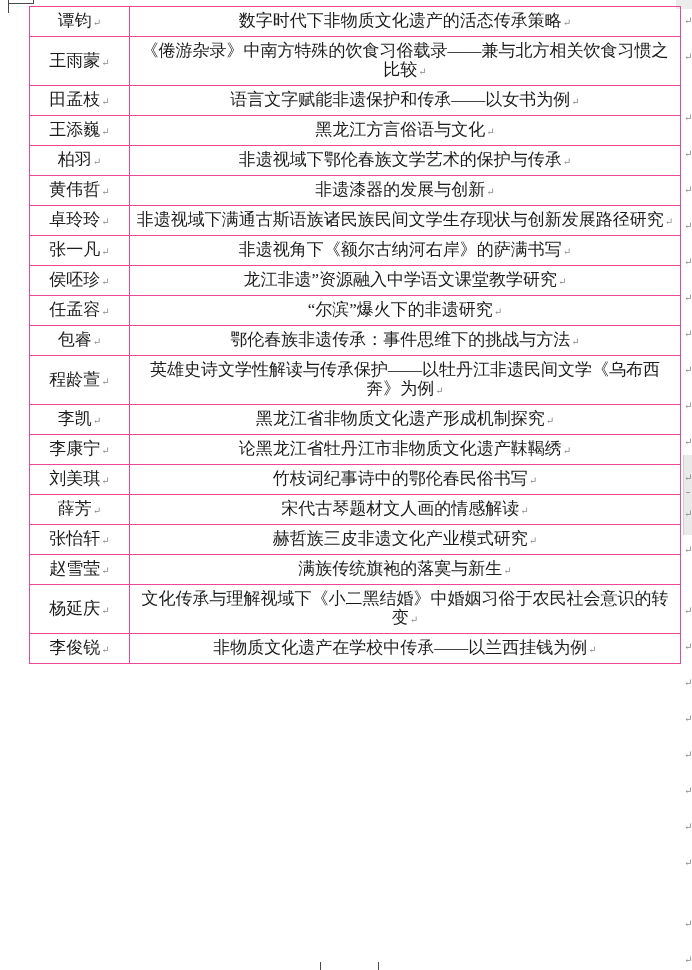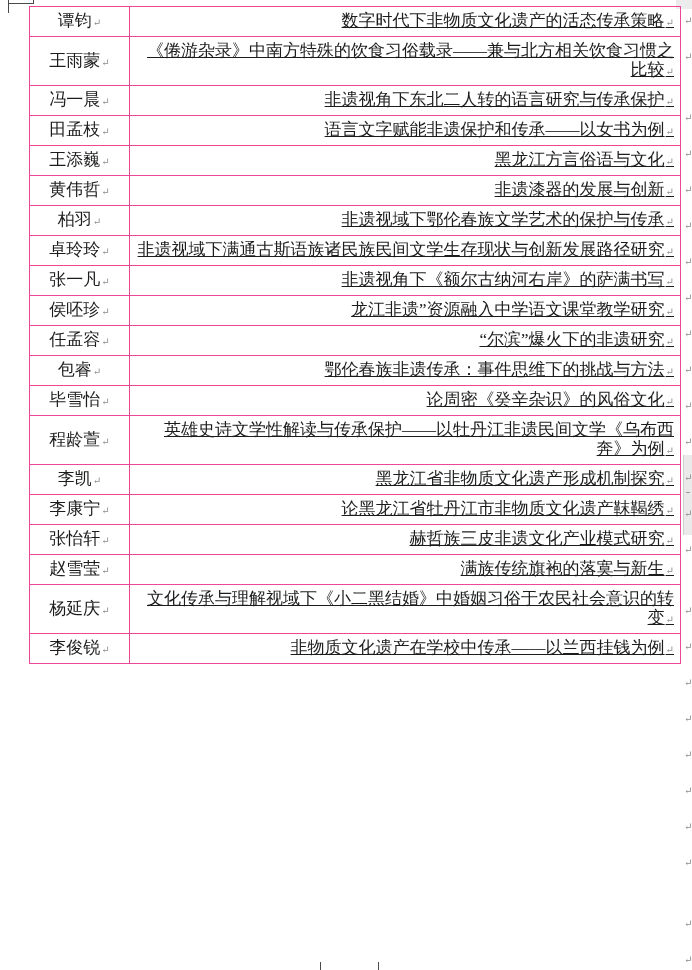--- a/index.html
+++ b/index.html
@@ -25,21 +25,21 @@
   table.thesis td {
     border: 1px solid #ec4899;
     font-size: 17px;
     line-height: 19px;
     color: #1c1c1c;
     padding: 4px 6px;
     vertical-align: middle;
     word-break: break-all;
   }
   td.name-cell  { width: 100px; text-align: center; }
-  td.title-cell { width: 551px; text-align: right; padding-left: 10px; text-decoration: underline; }
+  td.title-cell { width: 551px; text-align: center; padding-left: 10px; }
   .pmark {
     font-size: 10px;
     color: #8a8a8a;
     margin-left: 1px;
     vertical-align: baseline;
   }
   
   .row-end-mark {
     position: absolute;
     left: 684px;
@@ -93,74 +93,74 @@
     <tbody>
         <tr>
           <td class="name-cell"><span>谭钧</span><span class="pmark">↵</span></td>
           <td class="title-cell"><span>数字时代下非物质文化遗产的活态传承策略</span><span class="pmark">↵</span></td>
         </tr>
         <tr>
           <td class="name-cell"><span>王雨蒙</span><span class="pmark">↵</span></td>
           <td class="title-cell"><span>《倦游杂录》中南方特殊的饮食习俗载录——兼与北方相关饮食习惯之比较</span><span class="pmark">↵</span></td>
         </tr>
         <tr>
-          <td class="name-cell"><span>冯一晨</span><span class="pmark">↵</span></td>
-          <td class="title-cell"><span>非遗视角下东北二人转的语言研究与传承保护</span><span class="pmark">↵</span></td>
-        </tr>
-        <tr>
           <td class="name-cell"><span>田孟枝</span><span class="pmark">↵</span></td>
           <td class="title-cell"><span>语言文字赋能非遗保护和传承——以女书为例</span><span class="pmark">↵</span></td>
         </tr>
         <tr>
           <td class="name-cell"><span>王添巍</span><span class="pmark">↵</span></td>
           <td class="title-cell"><span>黑龙江方言俗语与文化</span><span class="pmark">↵</span></td>
         </tr>
         <tr>
+          <td class="name-cell"><span>柏羽</span><span class="pmark">↵</span></td>
+          <td class="title-cell"><span>非遗视域下鄂伦春族文学艺术的保护与传承</span><span class="pmark">↵</span></td>
+        </tr>
+        <tr>
           <td class="name-cell"><span>黄伟哲</span><span class="pmark">↵</span></td>
           <td class="title-cell"><span>非遗漆器的发展与创新</span><span class="pmark">↵</span></td>
         </tr>
         <tr>
-          <td class="name-cell"><span>柏羽</span><span class="pmark">↵</span></td>
-          <td class="title-cell"><span>非遗视域下鄂伦春族文学艺术的保护与传承</span><span class="pmark">↵</span></td>
-        </tr>
-        <tr>
           <td class="name-cell"><span>卓玲玲</span><span class="pmark">↵</span></td>
           <td class="title-cell"><span>非遗视域下满通古斯语族诸民族民间文学生存现状与创新发展路径研究</span><span class="pmark">↵</span></td>
         </tr>
         <tr>
           <td class="name-cell"><span>张一凡</span><span class="pmark">↵</span></td>
           <td class="title-cell"><span>非遗视角下《额尔古纳河右岸》的萨满书写</span><span class="pmark">↵</span></td>
         </tr>
         <tr>
           <td class="name-cell"><span>侯呸珍</span><span class="pmark">↵</span></td>
           <td class="title-cell"><span>龙江非遗”资源融入中学语文课堂教学研究</span><span class="pmark">↵</span></td>
         </tr>
         <tr>
           <td class="name-cell"><span>任孟容</span><span class="pmark">↵</span></td>
           <td class="title-cell"><span>“尔滨”爆火下的非遗研究</span><span class="pmark">↵</span></td>
         </tr>
         <tr>
           <td class="name-cell"><span>包睿</span><span class="pmark">↵</span></td>
           <td class="title-cell"><span>鄂伦春族非遗传承：事件思维下的挑战与方法</span><span class="pmark">↵</span></td>
         </tr>
         <tr>
-          <td class="name-cell"><span>毕雪怡</span><span class="pmark">↵</span></td>
-          <td class="title-cell"><span>论周密《癸辛杂识》的风俗文化</span><span class="pmark">↵</span></td>
-        </tr>
-        <tr>
           <td class="name-cell"><span>程龄萱</span><span class="pmark">↵</span></td>
           <td class="title-cell"><span>英雄史诗文学性解读与传承保护——以牡丹江非遗民间文学《乌布西奔》为例</span><span class="pmark">↵</span></td>
         </tr>
         <tr>
           <td class="name-cell"><span>李凯</span><span class="pmark">↵</span></td>
           <td class="title-cell"><span>黑龙江省非物质文化遗产形成机制探究</span><span class="pmark">↵</span></td>
         </tr>
         <tr>
           <td class="name-cell"><span>李康宁</span><span class="pmark">↵</span></td>
           <td class="title-cell"><span>论黑龙江省牡丹江市非物质文化遗产靺鞨绣</span><span class="pmark">↵</span></td>
+        </tr>
+        <tr>
+          <td class="name-cell"><span>刘美琪</span><span class="pmark">↵</span></td>
+          <td class="title-cell"><span>竹枝词纪事诗中的鄂伦春民俗书写</span><span class="pmark">↵</span></td>
+        </tr>
+        <tr>
+          <td class="name-cell"><span>薛芳</span><span class="pmark">↵</span></td>
+          <td class="title-cell"><span>宋代古琴题材文人画的情感解读</span><span class="pmark">↵</span></td>
         </tr>
         <tr>
           <td class="name-cell"><span>张怡轩</span><span class="pmark">↵</span></td>
           <td class="title-cell"><span>赫哲族三皮非遗文化产业模式研究</span><span class="pmark">↵</span></td>
         </tr>
         <tr>
           <td class="name-cell"><span>赵雪莹</span><span class="pmark">↵</span></td>
           <td class="title-cell"><span>满族传统旗袍的落寞与新生</span><span class="pmark">↵</span></td>
         </tr>
         <tr>

